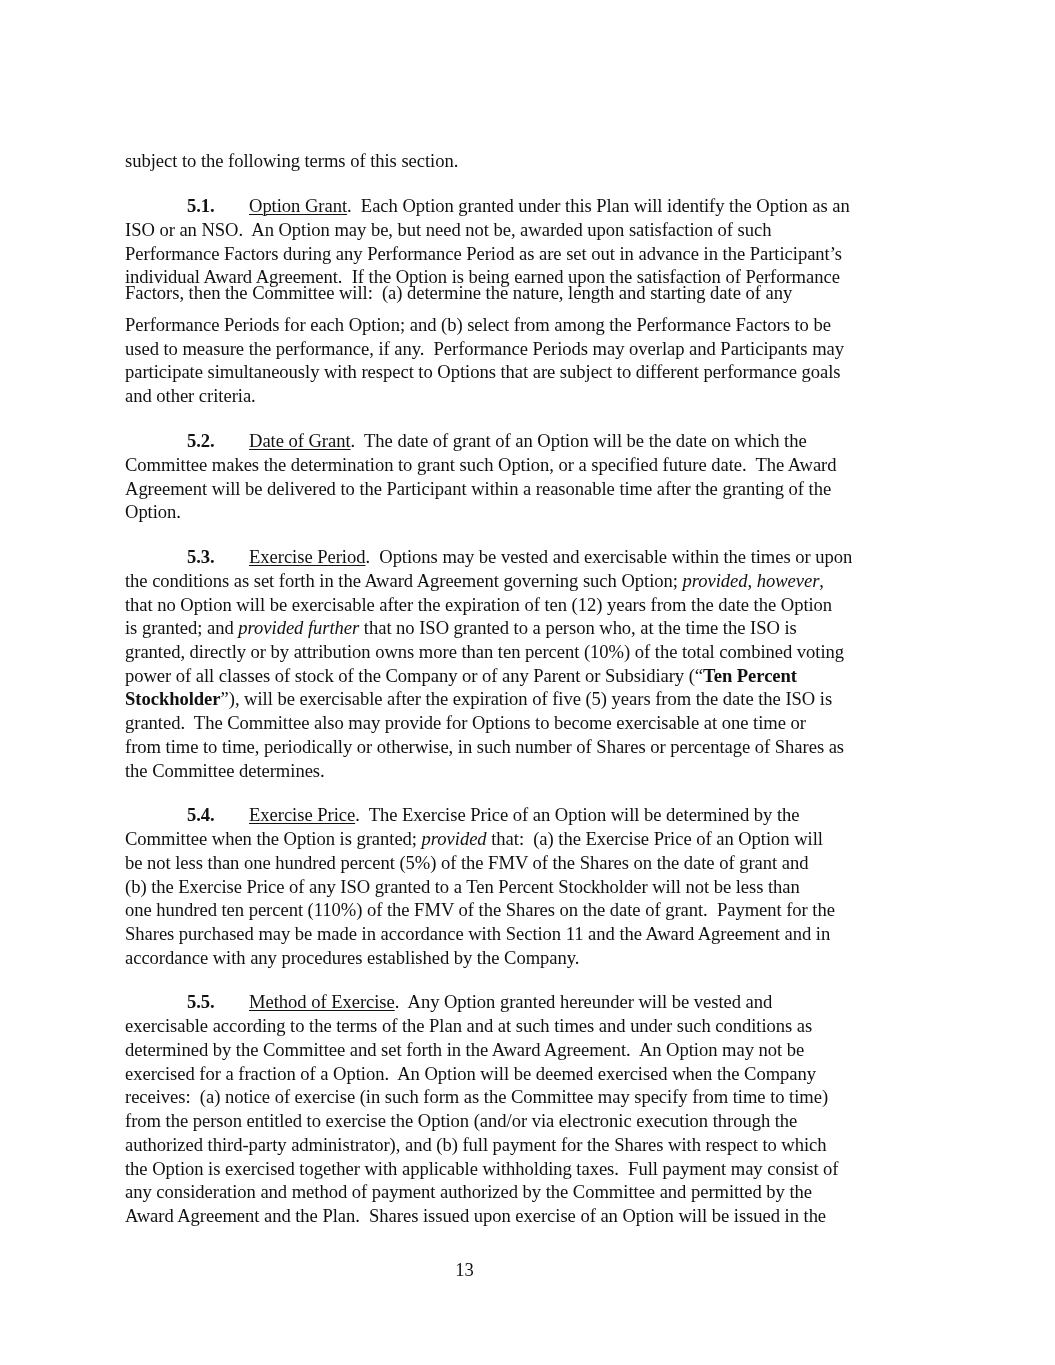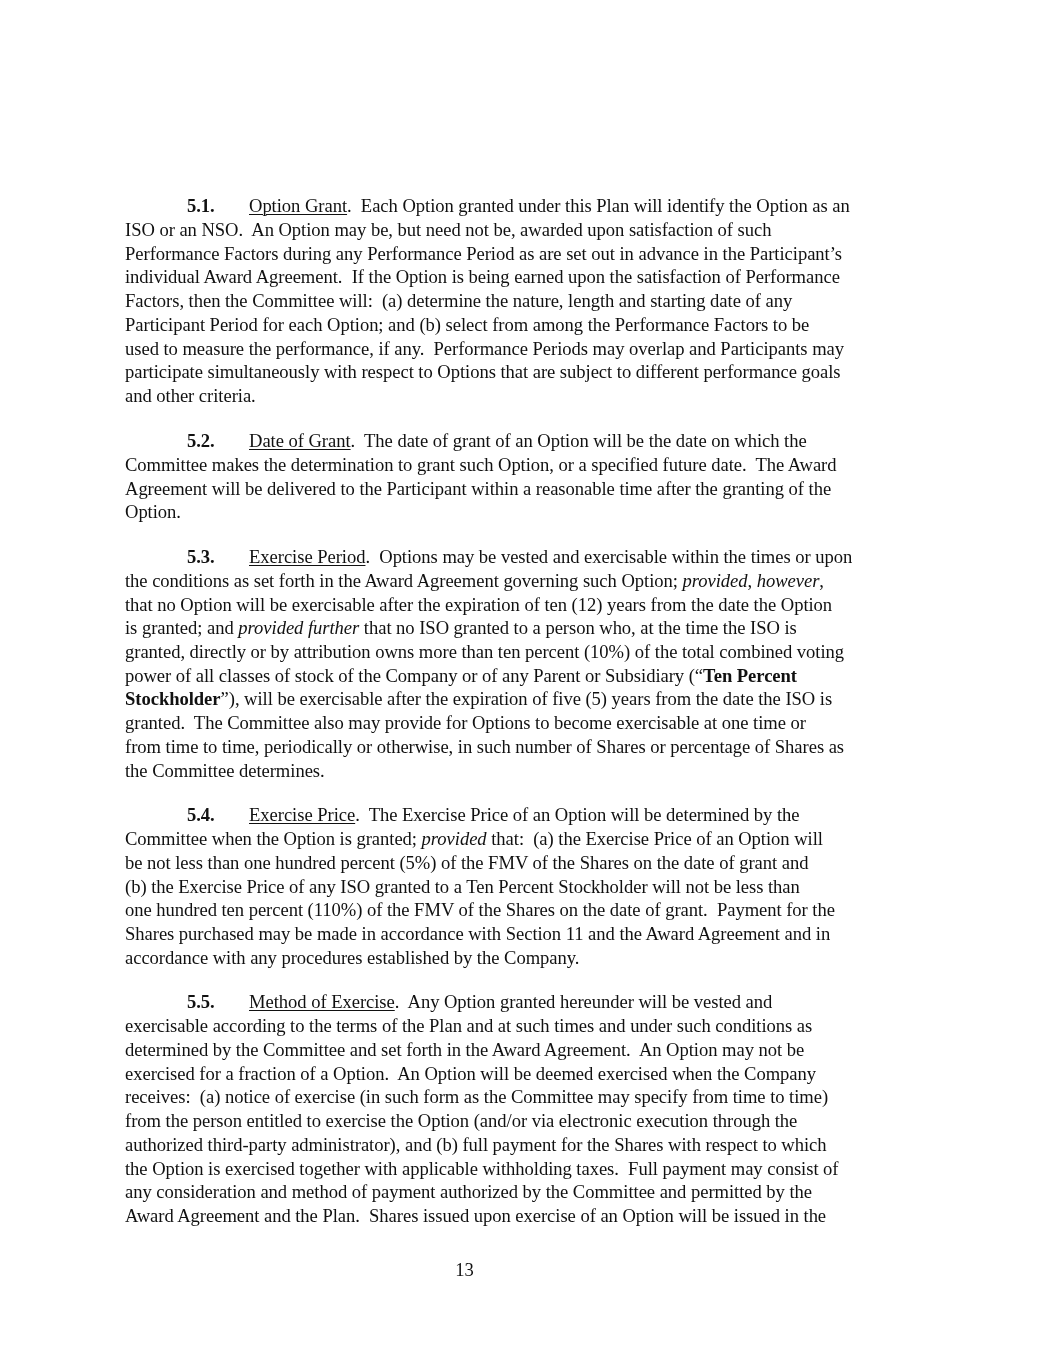--- a/index.html
+++ b/index.html
@@ -19,28 +19,29 @@
   .pagenum {
     position: absolute; left: 0; width: 929px; text-align: center; top: 1258px;
     font-size: 18.6px; line-height: 24px;
   }
 </style>
 </head>
 <body>
 
 <div class="page">
 
+  <div class="line" style="top:149px">subject to the following terms of this section.</div>
 
   <div>
     <div class="line" style="top:194px; left:0"><span class="num">5.1.</span><span style="position:absolute; left:249px"><span class="u">Option Grant</span><span>.  Each Option granted under this Plan will identify the Option as an</span></span></div>
     <div class="line" style="top:218px">ISO or an NSO.  An Option may be, but need not be, awarded upon satisfaction of such</div>
     <div class="line" style="top:242px">Performance Factors during any Performance Period as are set out in advance in the Participant’s</div>
     <div class="line" style="top:265px">individual Award Agreement.  If the Option is being earned upon the satisfaction of Performance</div>
-    <div class="line" style="top:289px">Factors, then the Committee will:  (a) determine the nature, length and starting date of any</div>
-    <div class="line" style="top:313px">Participant Period for each Option; and (b) select from among the Performance Factors to be</div>
+    <div class="line" style="top:281px">Factors, then the Committee will:  (a) determine the nature, length and starting date of any</div>
+    <div class="line" style="top:313px">Performance Periods for each Option; and (b) select from among the Performance Factors to be</div>
     <div class="line" style="top:337px">used to measure the performance, if any.  Performance Periods may overlap and Participants may</div>
     <div class="line" style="top:360px">participate simultaneously with respect to Options that are subject to different performance goals</div>
     <div class="line" style="top:384px">and other criteria.</div>
   </div>
 
   <div>
     <div class="line" style="top:429px; left:0"><span class="num">5.2.</span><span style="position:absolute; left:249px"><span class="u">Date of Grant</span><span>.  The date of grant of an Option will be the date on which the</span></span></div>
     <div class="line" style="top:453px">Committee makes the determination to grant such Option, or a specified future date.  The Award</div>
     <div class="line" style="top:477px">Agreement will be delivered to the Participant within a reasonable time after the granting of the</div>
     <div class="line" style="top:500px">Option.</div>

